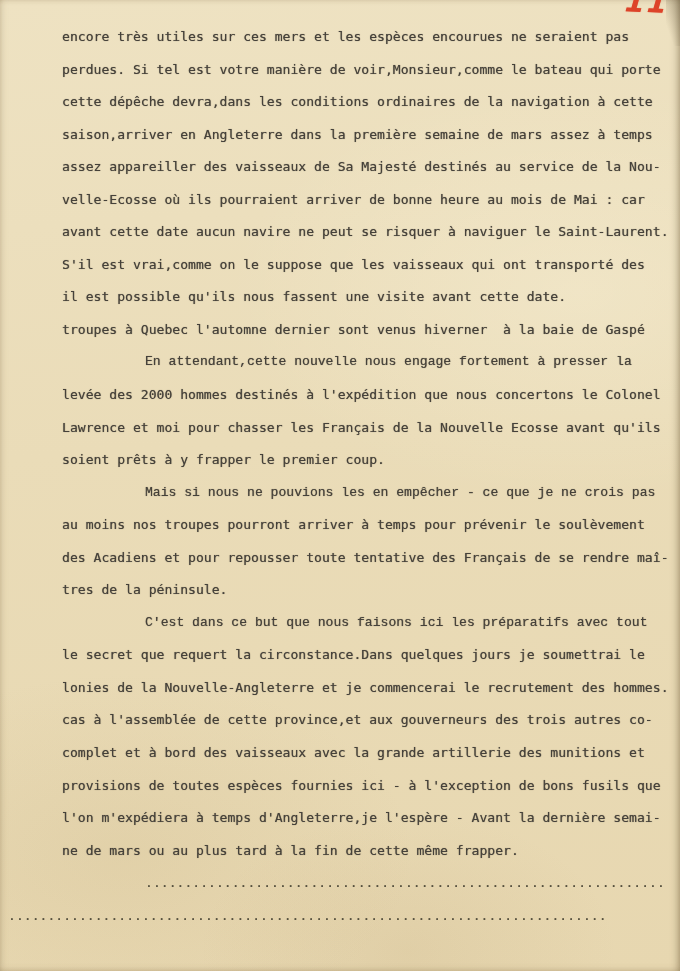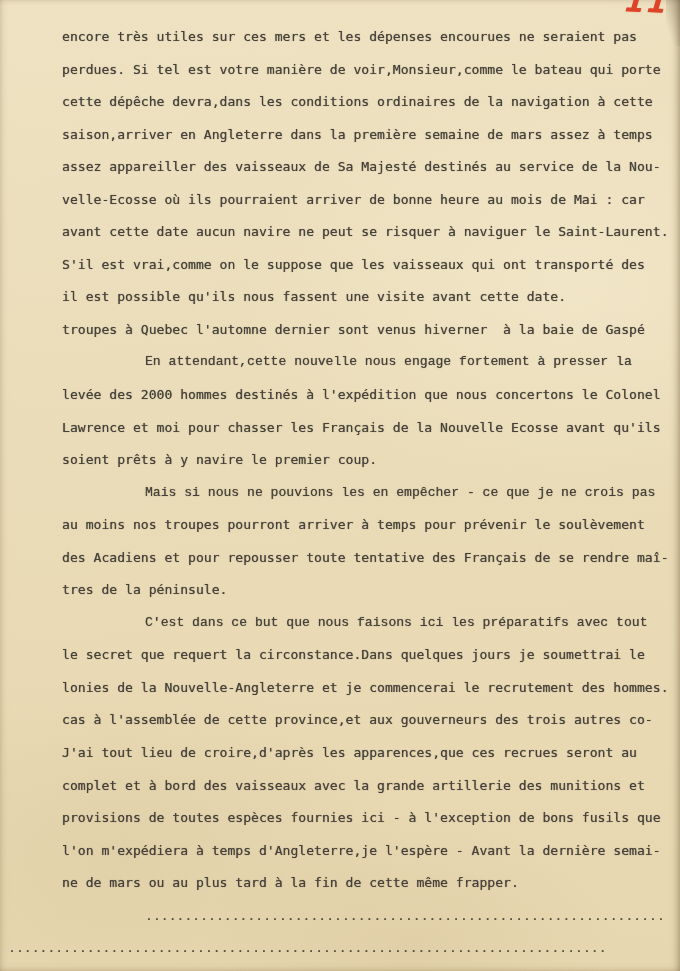--- a/index.html
+++ b/index.html
@@ -65,43 +65,42 @@
     pointer-events: none;
   }
 </style>
 </head>
 <body>
 
 <div class="page">
   <div class="red-mark">11</div>
   <div class="corner-shade"></div>
   <div class="text-block">
-      <div class="line ">encore très utiles sur ces mers et les dépenses encourues ne seraient pas</div>
+      <div class="line ">encore très utiles sur ces mers et les espèces encourues ne seraient pas</div>
       <div class="line ">perdues. Si tel est votre manière de voir,Monsieur,comme le bateau qui porte</div>
       <div class="line ">cette dépêche devra,dans les conditions ordinaires de la navigation à cette</div>
       <div class="line ">saison,arriver en Angleterre dans la première semaine de mars assez à temps</div>
       <div class="line ">assez appareiller des vaisseaux de Sa Majesté destinés au service de la Nou-</div>
       <div class="line ">velle-Ecosse où ils pourraient arriver de bonne heure au mois de Mai : car</div>
       <div class="line ">avant cette date aucun navire ne peut se risquer à naviguer le Saint-Laurent.</div>
       <div class="line ">S'il est vrai,comme on le suppose que les vaisseaux qui ont transporté des</div>
       <div class="line ">il est possible qu'ils nous fassent une visite avant cette date.</div>
       <div class="line ">troupes à Quebec l'automne dernier sont venus hiverner  à la baie de Gaspé</div>
       <div class="line indent">En attendant,cette nouvelle nous engage fortement à presser la</div>
       <div class="line ">levée des 2000 hommes destinés à l'expédition que nous concertons le Colonel</div>
       <div class="line ">Lawrence et moi pour chasser les Français de la Nouvelle Ecosse avant qu'ils</div>
-      <div class="line ">soient prêts à y navire le premier coup.</div>
+      <div class="line ">soient prêts à y frapper le premier coup.</div>
       <div class="line indent">Mais si nous ne pouvions les en empêcher - ce que je ne crois pas</div>
       <div class="line ">au moins nos troupes pourront arriver à temps pour prévenir le soulèvement</div>
       <div class="line ">des Acadiens et pour repousser toute tentative des Français de se rendre maî-</div>
       <div class="line ">tres de la péninsule.</div>
       <div class="line indent">C'est dans ce but que nous faisons ici les préparatifs avec tout</div>
       <div class="line ">le secret que requert la circonstance.Dans quelques jours je soumettrai le</div>
       <div class="line ">lonies de la Nouvelle-Angleterre et je commencerai le recrutement des hommes.</div>
       <div class="line ">cas à l'assemblée de cette province,et aux gouverneurs des trois autres co-</div>
-      <div class="line ">J'ai tout lieu de croire,d'après les apparences,que ces recrues seront au</div>
       <div class="line ">complet et à bord des vaisseaux avec la grande artillerie des munitions et</div>
       <div class="line ">provisions de toutes espèces fournies ici - à l'exception de bons fusils que</div>
       <div class="line ">l'on m'expédiera à temps d'Angleterre,je l'espère - Avant la dernière semai-</div>
       <div class="line ">ne de mars ou au plus tard à la fin de cette même frapper.</div>
       <div class="line dots1">..................................................................</div>
       <div class="line dots2">............................................................................</div>
     </div>
 </div>
 
 </body></html>

